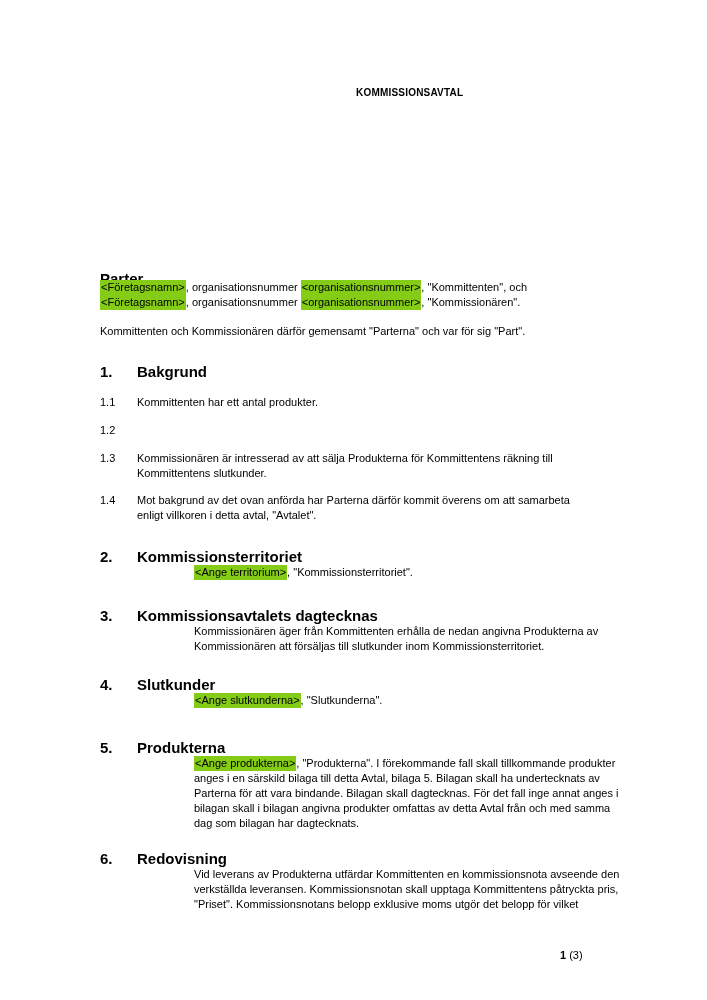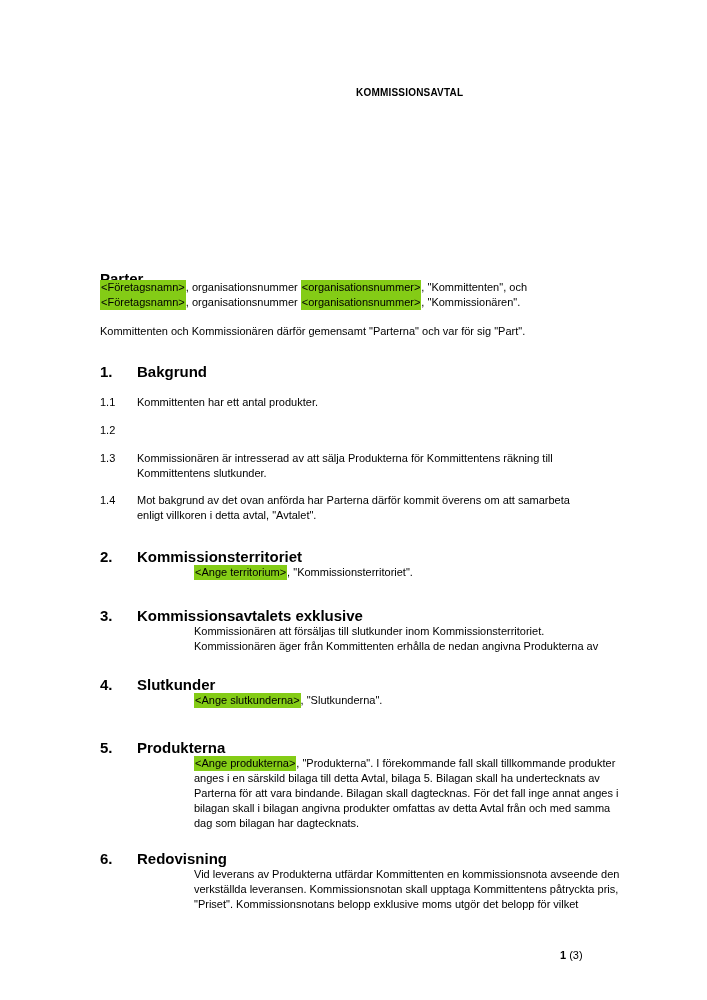--- a/index.html
+++ b/index.html
@@ -70,25 +70,25 @@
       <div>enligt villkoren i detta avtal, "Avtalet".</div>
     </div>
   </div>
 
   <div class="abs sec-head" style="top:549px"><span class="sec-num">2.</span><span>Kommissionsterritoriet</span></div>
 
   <div class="abs body-text sec-body" style="top:565px">
     <div><span class="hl">&lt;Ange territorium&gt;</span><span>, "Kommissionsterritoriet".</span></div>
   </div>
 
-  <div class="abs sec-head" style="top:608px"><span class="sec-num">3.</span><span>Kommissionsavtalets exklusive</span></div>
+  <div class="abs sec-head" style="top:608px"><span class="sec-num">3.</span><span>Kommissionsavtalets dagtecknas</span></div>
 
   <div class="abs body-text sec-body" style="top:624px">
+    <div>Kommissionären äger från Kommittenten erhålla de nedan angivna Produkterna av</div>
     <div>Kommissionären att försäljas till slutkunder inom Kommissionsterritoriet.</div>
-    <div>Kommissionären äger från Kommittenten erhålla de nedan angivna Produkterna av</div>
   </div>
 
   <div class="abs sec-head" style="top:677px"><span class="sec-num">4.</span><span>Slutkunder</span></div>
 
   <div class="abs body-text sec-body" style="top:693px">
     <div><span class="hl">&lt;Ange slutkunderna&gt;</span><span>, "Slutkunderna".</span></div>
   </div>
 
   <div class="abs sec-head" style="top:740px"><span class="sec-num">5.</span><span>Produkterna</span></div>
 

